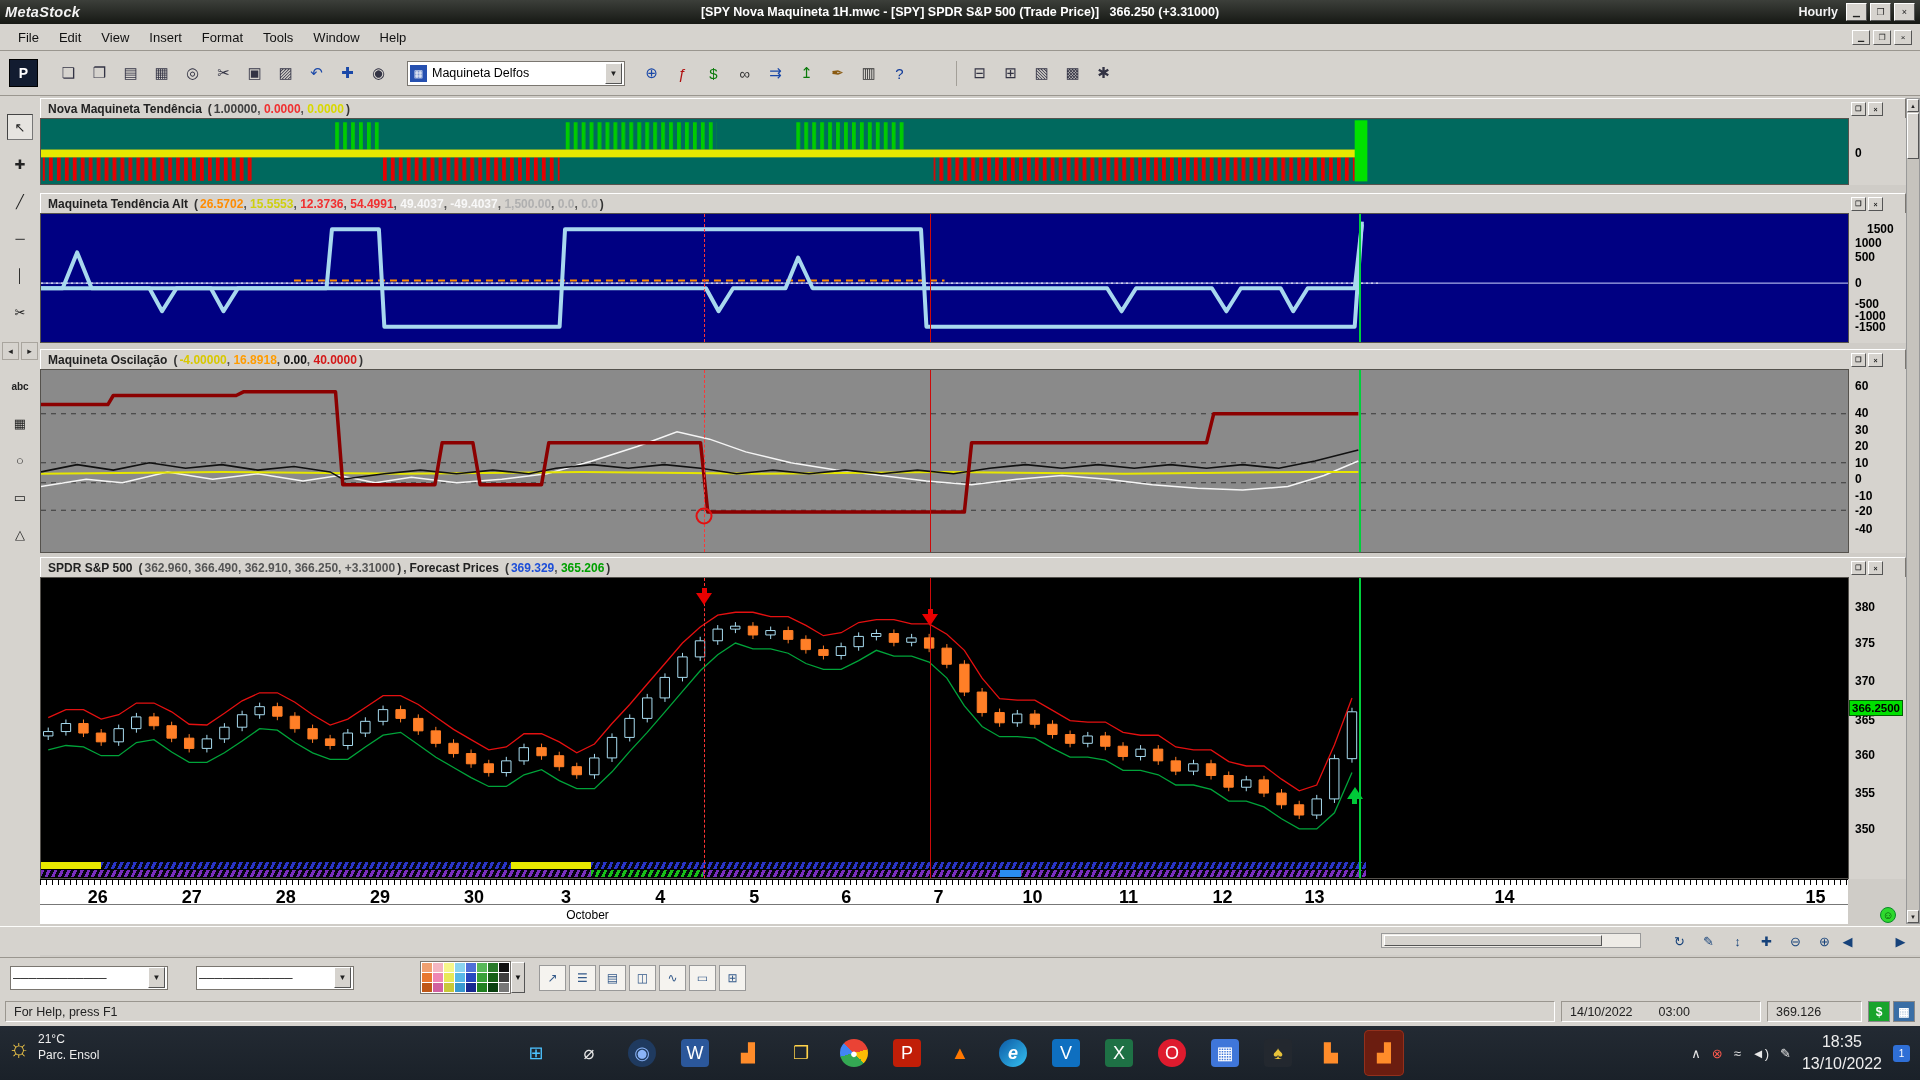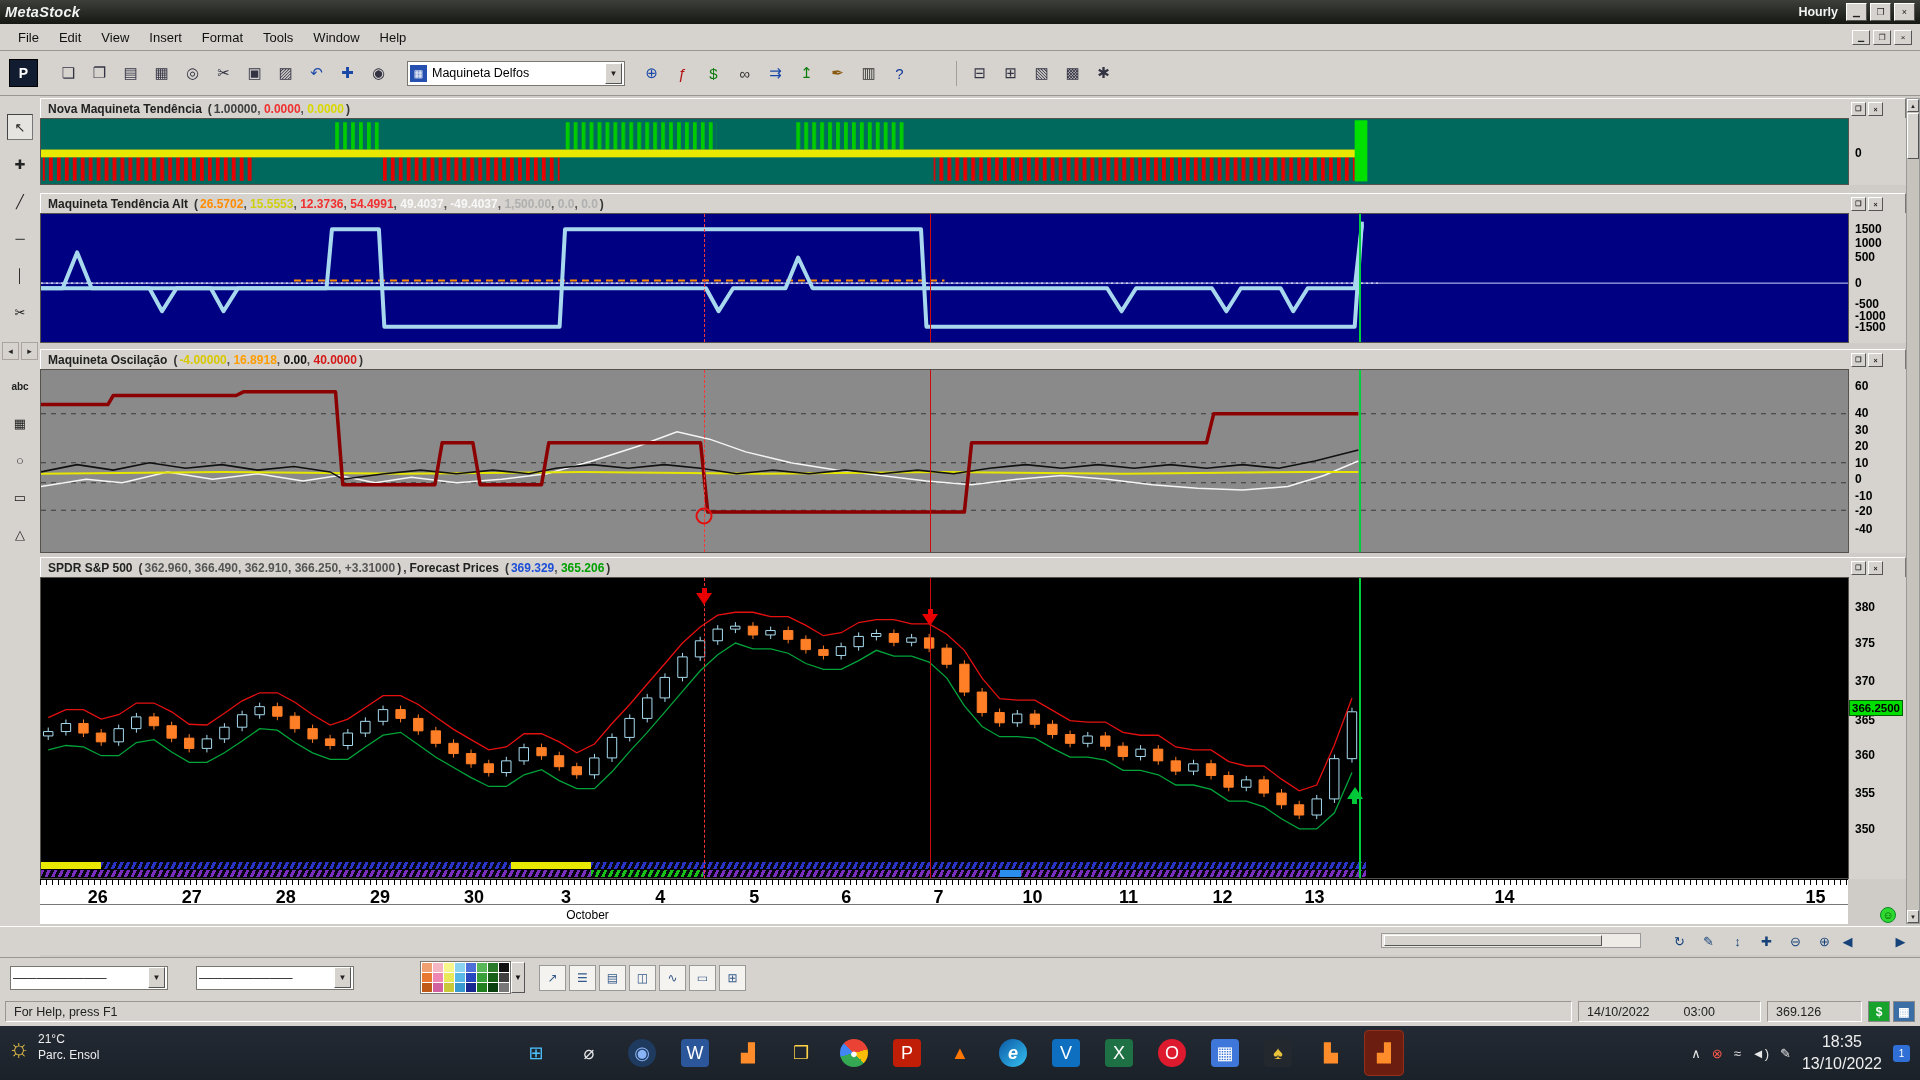--- a/index.html
+++ b/index.html
@@ -126,20 +126,21 @@
 svg .lb{fill:none;stroke:#a8d8ee;stroke-width:4;vector-effect:non-scaling-stroke;stroke-linejoin:round}
 svg .thin{vector-effect:non-scaling-stroke}
 </style>
 </head>
 <body>
 
 <div id="screen">
 
   <div class="titlebar">
     <span class="logo">MetaStock</span>
+    <span class="tb-title">[SPY Nova Maquineta 1H.mwc - [SPY] SPDR S&amp;P 500 (Trade Price)]   366.250 (+3.31000)</span>
     <span class="tb-right">
       <span class="periodicity">Hourly</span>
       <span style="display:flex;gap:3px">
           <span class="winbtn">▁</span>
           <span class="winbtn">❐</span>
           <span class="winbtn">×</span>
         </span>
     </span>
   </div>
 
@@ -284,21 +285,21 @@
               <line class="thin" x1="0" y1="54" x2="740" y2="54" stroke="#ffffff" stroke-width="1" stroke-dasharray="2 3"></line>
               <line class="thin" x1="140" y1="52" x2="500" y2="52" stroke="#ff8c00" stroke-width="2" stroke-dasharray="7 5"></line>
               <polyline class="lb" points="0,58 12,58 20,30 28,58 60,58 67,76 75,58 94,58 101,76 109,58 368,58 375,76 383,58 412,58 419,34 427,58 590,58 598,76 606,58 648,58 656,76 664,58 686,58 693,76 701,58 727,58 731,8"></polyline>
               <polyline class="lb" points="0,58 158,58 161,12 187,12 190,88 287,88 290,12 487,12 490,88 727,88 731,6"></polyline>
             </svg>
             <div class="vline dred" style="left:36.7%"></div>
             <div class="vline sred" style="left:49.2%"></div>
             <div class="vline grn" style="left:72.95%"></div>
           </div>
           <div class="pscale">
-              <span class="slabel" style="top: 12%;">1500</span>
+              <span class="slabel" style="top: 12%; margin-left: 12px;">1500</span>
               <span class="slabel" style="top: 23%;">1000</span>
               <span class="slabel" style="top: 34%;">500</span>
               <span class="slabel" style="top: 54%;">0</span>
               <span class="slabel" style="top: 70%;">-500</span>
               <span class="slabel" style="top: 79%;">-1000</span>
               <span class="slabel" style="top: 88%;">-1500</span>
             </div>
         </div>
       </div>
 
@@ -644,21 +645,21 @@
         <span class="typebtn">▤</span>
         <span class="typebtn">◫</span>
         <span class="typebtn">∿</span>
         <span class="typebtn">▭</span>
         <span class="typebtn">⊞</span>
       </span>
   </div>
 
   <div class="statusbar">
     <span class="scell grow">For Help, press F1</span>
-    <span class="scell" style="width:183px;gap:34px">
+    <span class="scell" style="width:200px;gap:26px">
       <span>14/10/2022</span>
       <span>03:00</span>
     </span>
     <span class="scell" style="width:95px">369.126</span>
     <span style="display:flex;gap:3px">
         <span class="sico" style="color: rgb(255, 255, 255); background: rgb(24, 164, 44);">$</span>
         <span class="sico" style="color: rgb(255, 255, 255); background: rgb(58, 110, 165);">▦</span>
       </span>
   </div>
 

